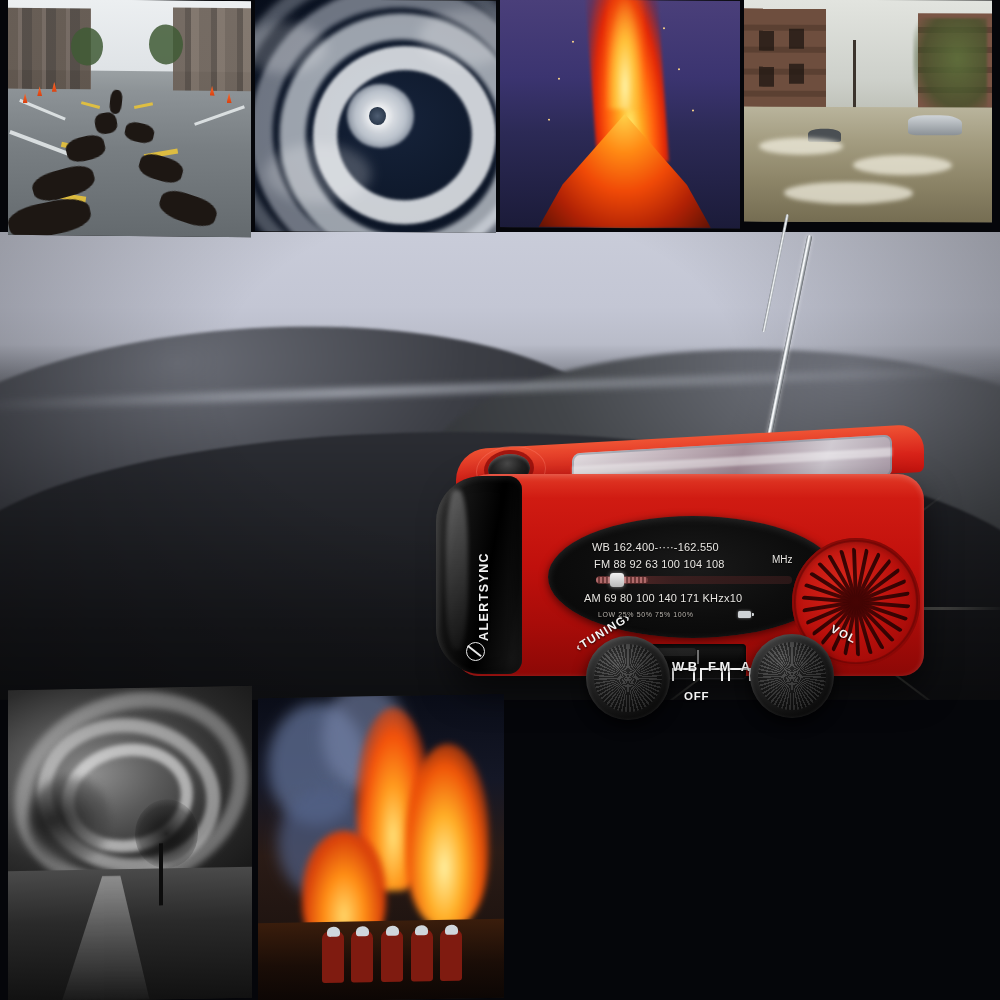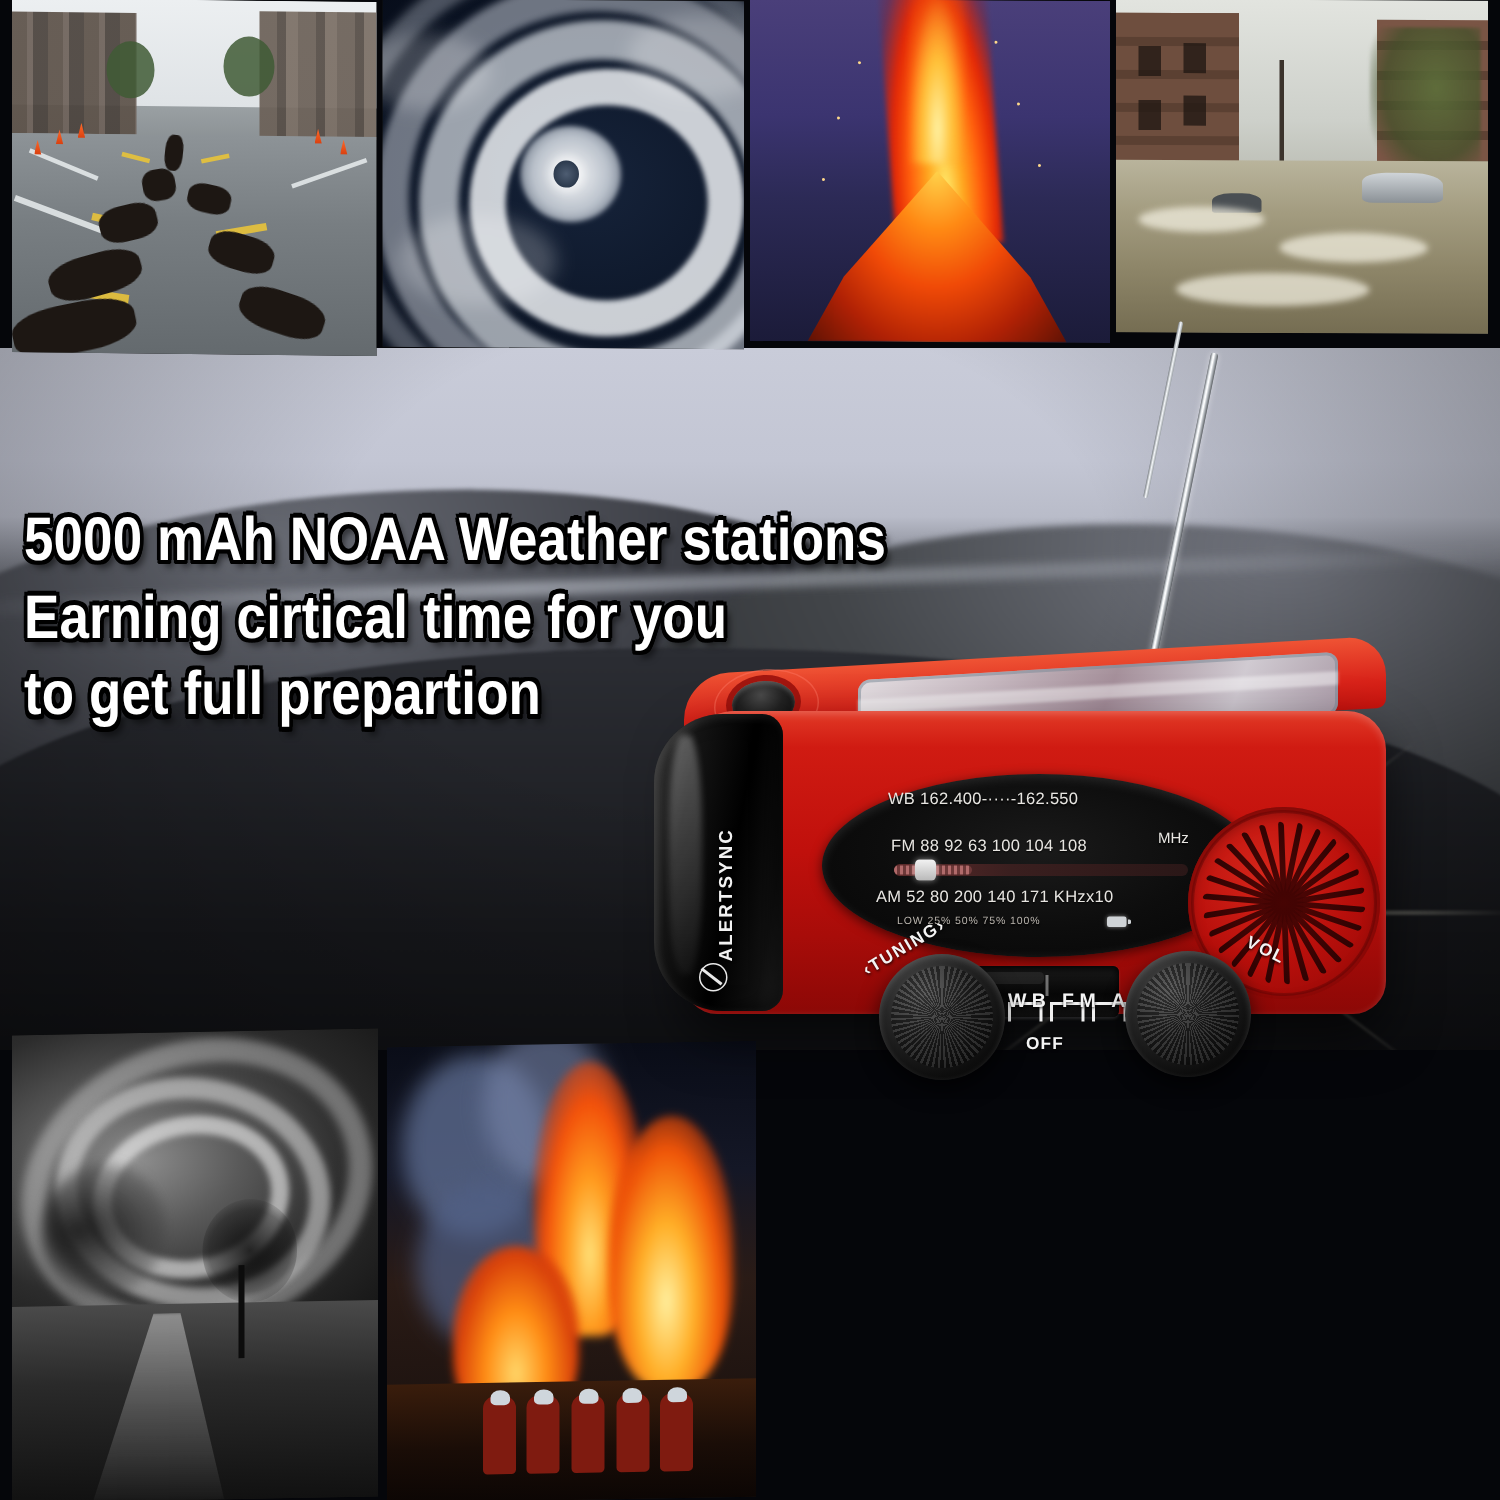--- a/index.html
+++ b/index.html
@@ -187,21 +187,21 @@
        letter-spacing:1.4px;transform:rotate(-90deg);white-space:nowrap;text-shadow:0 1px 2px rgba(0,0,0,.8);}
   .brand-mark{position:absolute;left:8px;top:104px;width:17px;height:17px;border-radius:50%;
        border:1.6px solid #e8e8e8;}
   .brand-mark:after{content:"";position:absolute;left:-1px;top:7px;width:17px;height:1.6px;background:#e8e8e8;transform:rotate(38deg);}
 
   .dial{position:absolute;left:116px;top:278px;width:290px;height:122px;border-radius:50%;
        background:radial-gradient(ellipse at 50% 42%,#1a1a1a 0%,#0d0d0d 52%,#050505 100%);
        box-shadow:inset 0 2px 8px rgba(255,255,255,.12), 0 2px 8px rgba(0,0,0,.6);}
   .dial-txt{position:absolute;color:#e8e6e2;font-size:11px;white-space:nowrap;font-family:"Liberation Sans",sans-serif;
        text-shadow:0 1px 1px rgba(0,0,0,.9);}
-  .dl-wb{left:44px;top:11px;letter-spacing:.2px;}
+  .dl-wb{left:44px;top:25px;letter-spacing:.2px;}
   .dl-fm{left:46px;top:42px;letter-spacing:.2px;}
   .dl-mhz{left:224px;top:38px;font-size:10px;}
   .dl-am{left:36px;top:76px;letter-spacing:.2px;}
   .dl-bat{left:50px;top:95px;font-size:7px;color:#b9b4ad;letter-spacing:.6px;}
   .dial-bar{position:absolute;left:48px;top:60px;width:196px;height:8px;border-radius:4px;
        background:linear-gradient(90deg,#5e2b2b 0%,#3a1f1f 40%,#2a1717 100%);}
   .dial-bar i{position:absolute;left:0;top:1px;width:52px;height:6px;border-radius:3px;
        background:repeating-linear-gradient(90deg,#b06a6a 0 2px,#6d3838 2px 4px);}
   .dial-ptr{position:absolute;left:62px;top:57px;width:14px;height:14px;border-radius:3px;
        background:linear-gradient(180deg,#f2f2f2,#b9b9b9);box-shadow:0 0 4px rgba(255,255,255,.5);}
@@ -339,25 +339,20 @@
         <div class="fl-water"></div>
         <div class="fl-car"></div>
         <div class="fl-car2"></div>
         <div class="fl-foam" style="left:6%;top:62%;width:34%;height:8%;"></div>
         <div class="fl-foam" style="left:44%;top:70%;width:40%;height:9%;"></div>
         <div class="fl-foam" style="left:16%;top:82%;width:52%;height:10%;"></div>
       </div>
     </div>
   </div>
 
-  <div class="headline">
-    <span class="hl">5000 mAh NOAA Weather stations</span>
-    <span class="hl">Earning cirtical time  for  you</span>
-    <span class="hl">to get full prepartion</span>
-  </div>
 
   <div class="radio">
     <div class="ant2"></div>
     <div class="ant"></div>
     <div class="ant-base"></div>
 
     <div class="body-top"></div>
     <div class="solar">
       <div class="solar-sheen"></div>
     </div>
@@ -374,21 +369,21 @@
     </div>
 
     <div class="dial">
       <div class="dial-txt dl-wb">WB 162.400-····-162.550</div>
       <div class="dial-txt dl-fm">FM 88    92 63 100 104 108</div>
       <div class="dial-txt dl-mhz">MHz</div>
       <div class="dial-bar">
           <i></i>
         </div>
       <div class="dial-ptr"></div>
-      <div class="dial-txt dl-am">AM 52   80 200   140   171 KHzx10</div>
+      <div class="dial-txt dl-am">AM 69   80 100   140   171 KHzx10</div>
       <div class="dial-txt dl-bat">LOW   25%   50%   75%   100%</div>
       <div class="bat-icon"></div>
     </div>
 
     <div class="speaker">
       <div class="sp-rim"></div>
       <div class="sp-hub"></div>
     <div class="sp-slot" style="transform: translate(-50%, 0px) rotate(0deg) skewX(16deg);"></div>
         <div class="sp-slot" style="transform: translate(-50%, 0px) rotate(13.8462deg) skewX(16deg);"></div>
         <div class="sp-slot" style="transform: translate(-50%, 0px) rotate(27.6923deg) skewX(16deg);"></div>

